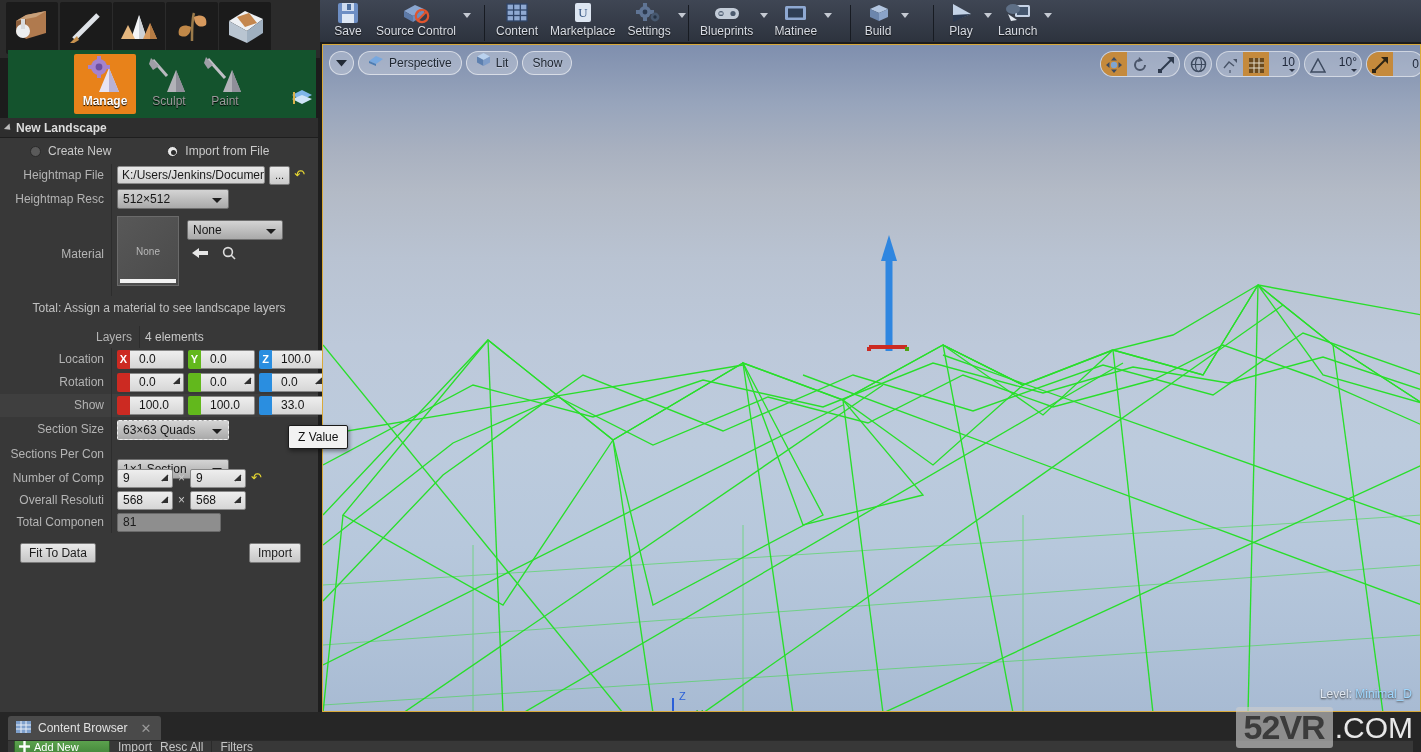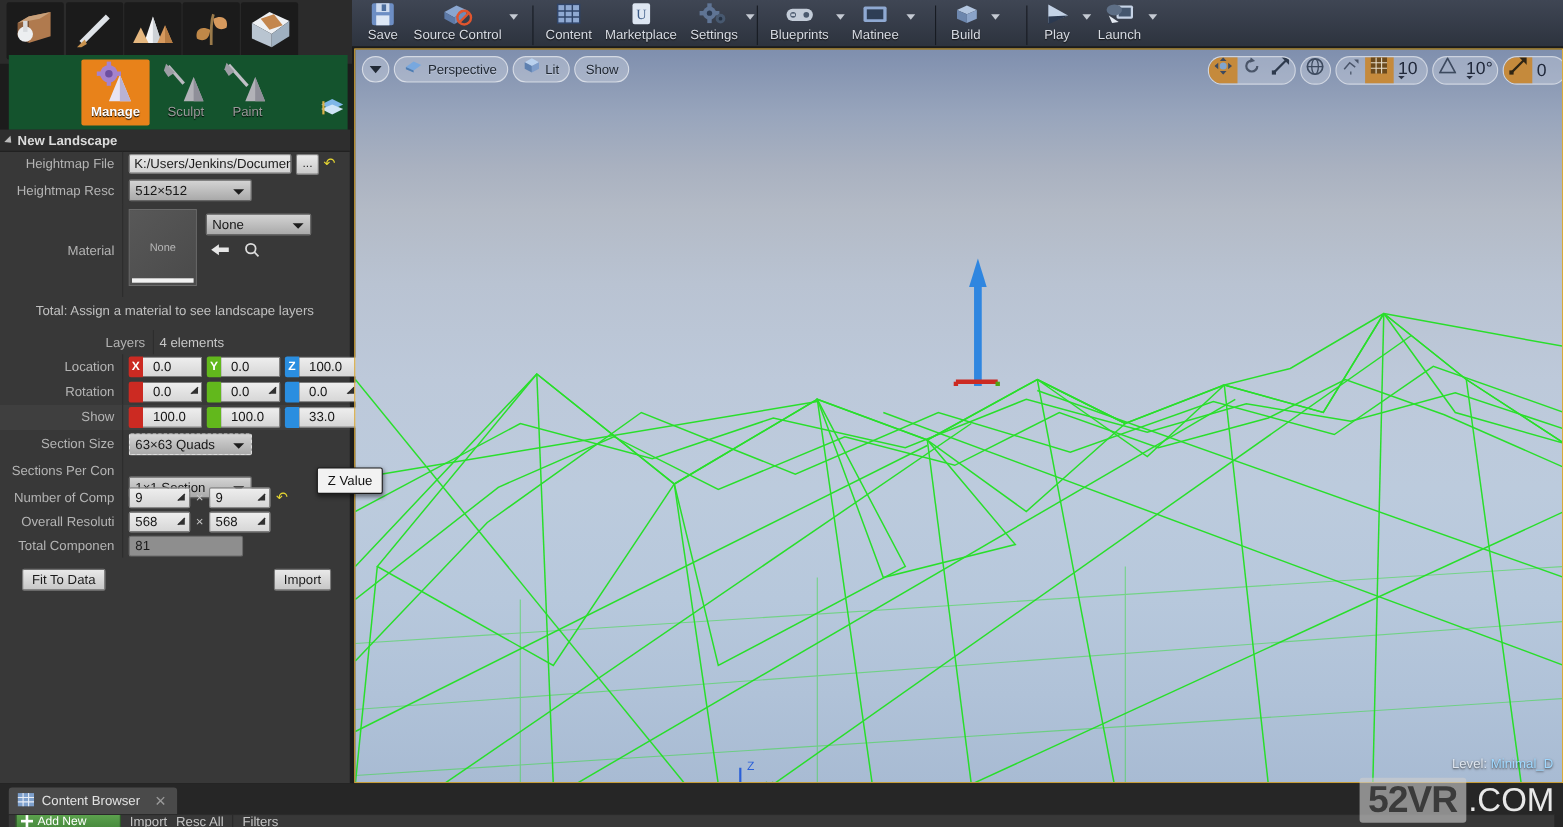--- a/index.html
+++ b/index.html
@@ -187,22 +187,22 @@
 
   .vp-right {
     position: absolute; right: -4px; top: 6px; display: flex; align-items: center; gap: 4px; z-index: 5;
   }
   .grp {
     height: 26px; display: flex; align-items: stretch; border-radius: 13px;
     background: rgba(235,238,244,0.28); border: 1px solid rgba(255,255,255,0.5);
     overflow: hidden;
   }
   .gbtn {
-    min-width: 26px; padding: 0 4px; display: flex; align-items: flex-start; justify-content: center;
-    color: #20283a; font-size: 16px;
+    min-width: 26px; padding: 0 4px; display: flex; align-items: flex-end; justify-content: center;
+    color: #20283a; font-size: 12px;
   }
   .gbtn.on { background: #c58a3c; }
   .gbtn.num { flex-direction: column; justify-content: center; min-width: 30px; line-height: 11px; }
   .gbtn .mini { border-left:3px solid transparent; border-right:3px solid transparent;
                 border-top:3px solid #2b3344; margin-top:1px; }
 
   .vp-level {
     position: absolute; right: 8px; bottom: 10px; font-size: 12px; color: #dfe6ef;
     text-shadow: 0 1px 2px #333; white-space: nowrap;
   }
@@ -357,20 +357,30 @@
     </div>
   </div>
 
   <div class="panel">
     <div class="panel-header">
       <span class="tri"></span>
       <span>New Landscape</span>
     </div>
     <div class="panel-body">
 
+      <div class="radio-row">
+        <label class="radio">
+          <span class="rdot"></span>
+          <span>Create New</span>
+        </label>
+        <label class="radio">
+          <span class="rdot sel"></span>
+          <span>Import from File</span>
+        </label>
+      </div>
 
       <div class="row">
         <div class="rlabel">Heightmap File</div>
         <div class="rfield">
           <div class="txtbox" style="width:148px;">K:/Users/Jenkins/Document</div>
           <div class="btn-sm">...</div>
           <span class="reset-ic">↶</span>
         </div>
       </div>
 

